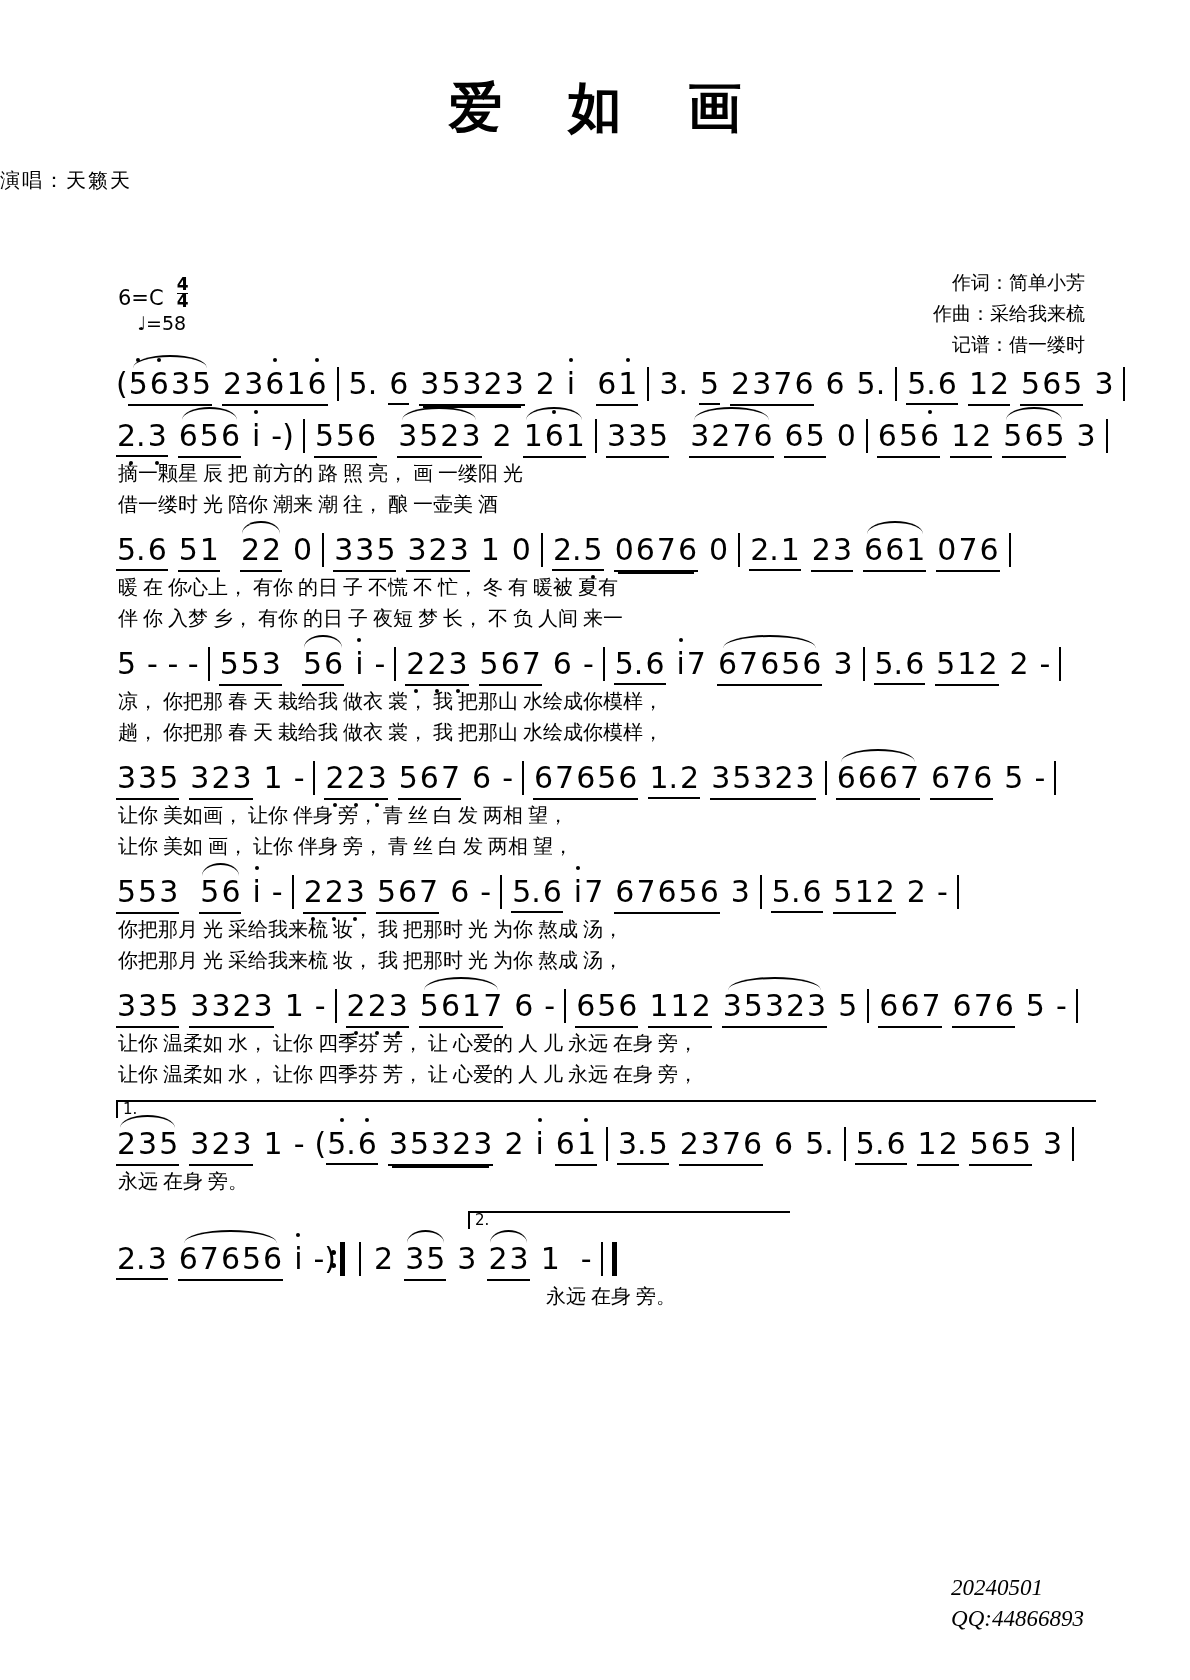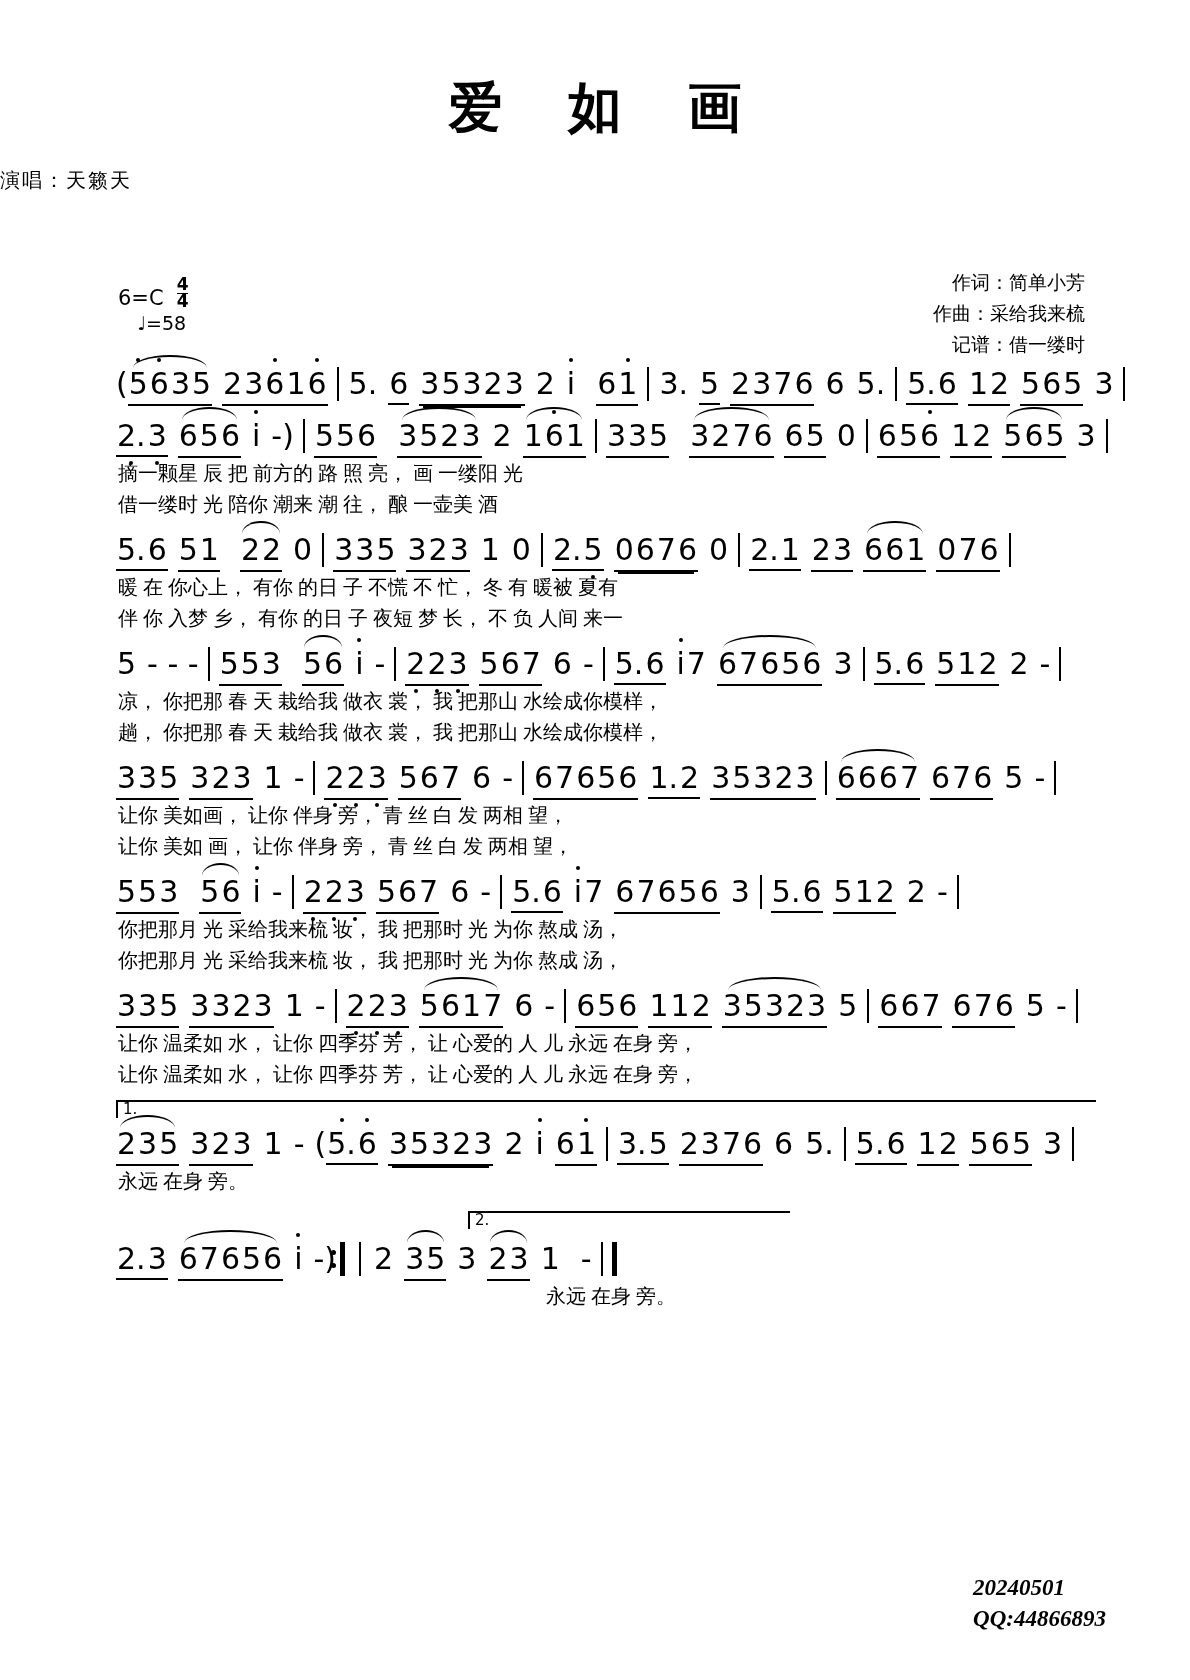--- a/index.html
+++ b/index.html
@@ -150,24 +150,24 @@
     height:16px;
   }
   .volta span{
     position:absolute;left:5px;top:-2px;
     font-size:15px;
     font-family:"DejaVu Sans", sans-serif;
   }
 
   .footer{
     position:absolute;
-    right:84px;bottom:118px;
+    right:106px;bottom:118px;
     font-family:"Liberation Serif", serif;
     font-style:italic;
-    font-weight:bold;
+    font-weight:normal;
     font-size:23px;
     line-height:1.35;
     text-align:left;
   }
 </style>
 </head>
 <body>
 
 <div class="page">
 

